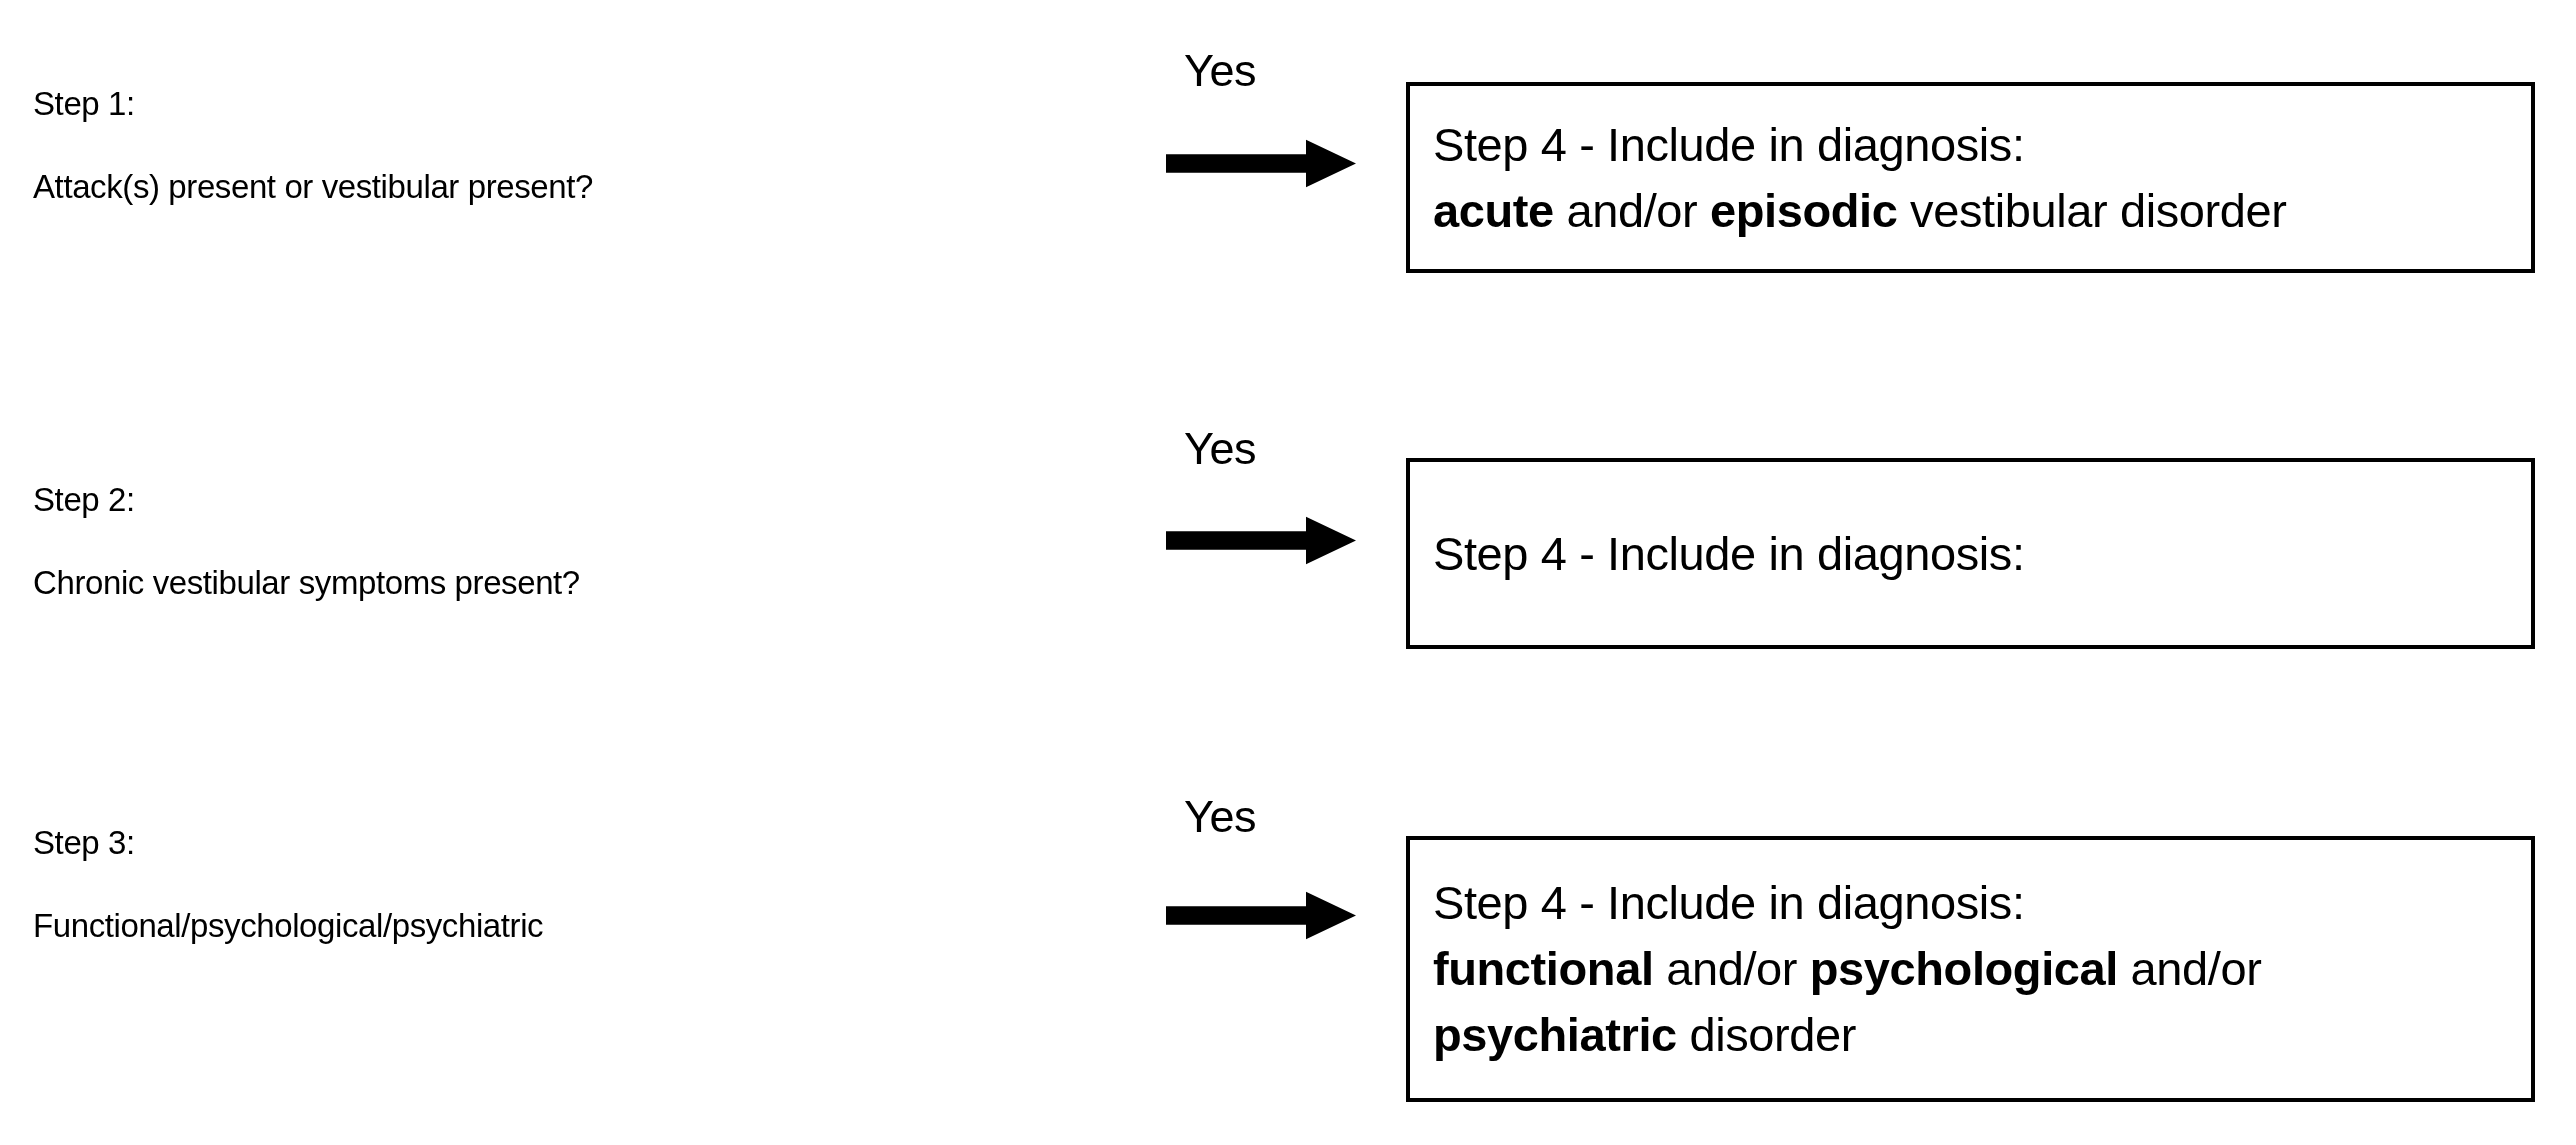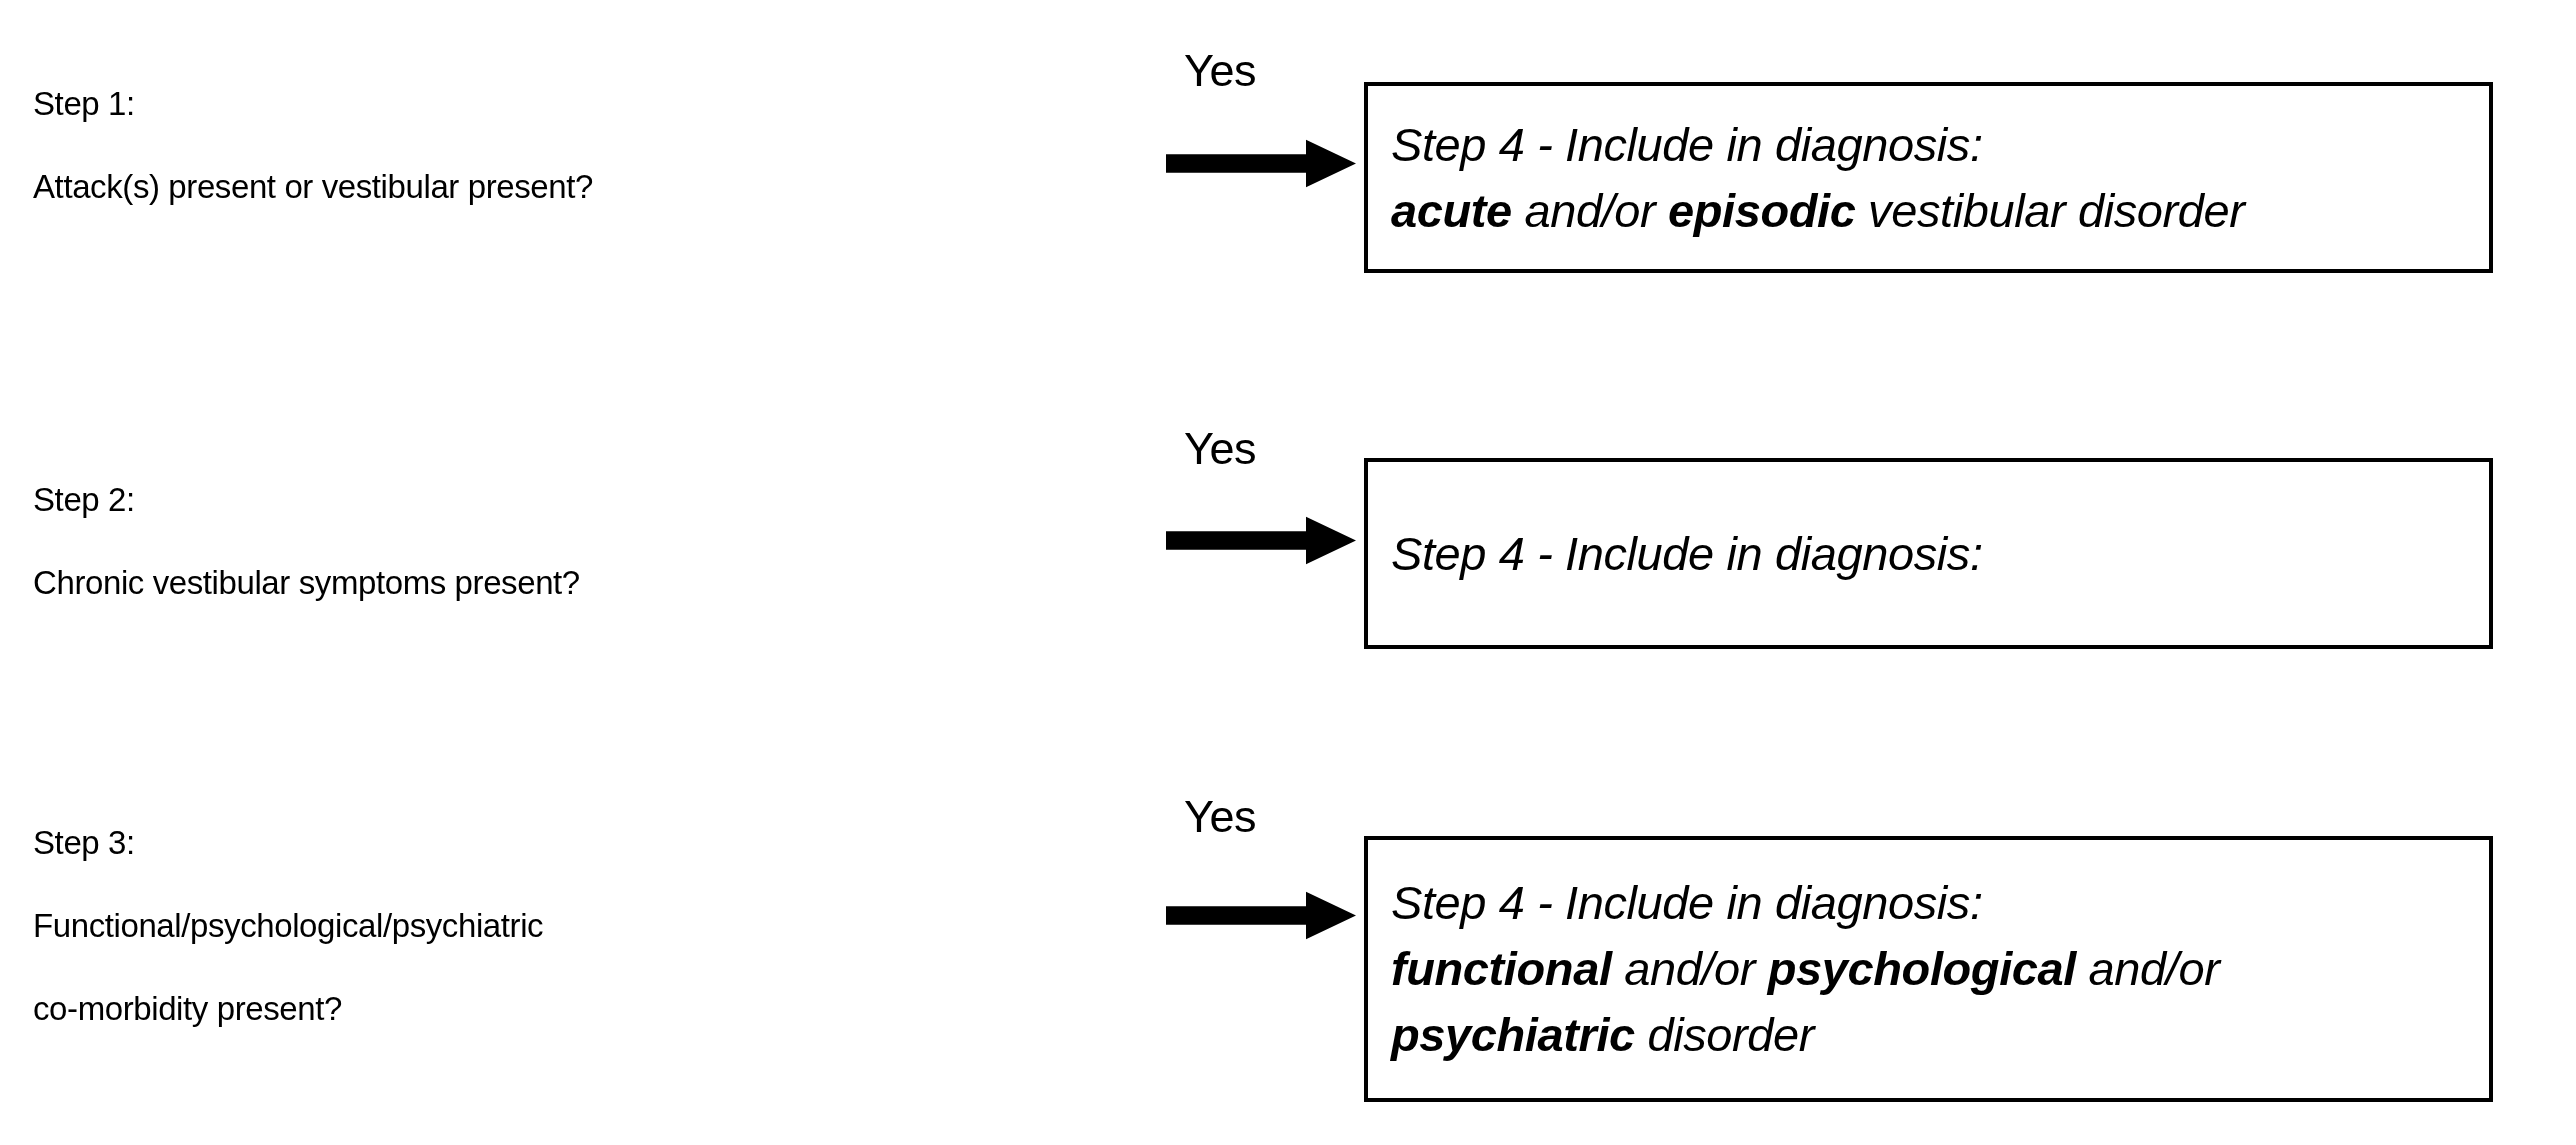--- a/index.html
+++ b/index.html
@@ -56,30 +56,29 @@
     height: 53px;
   }
   #arrow-1 { top: 137px; }
   #arrow-2 { top: 514px; }
   #arrow-3 { top: 889px; }
   .arrow svg { display: block; width: 100%; height: 100%; }
 
   
   .diagnosis-box {
     position: absolute;
-    left: 1364px;
+    left: 1406px;
     width: 1129px;
     box-sizing: border-box;
     border: 4.7px solid #000000;
     background: #ffffff;
     padding: 0 23px;
     display: flex;
     flex-direction: column;
     justify-content: center;
-    font-style: italic;
   }
   #box-1 { top: 82px; height: 191px; }
   #box-2 { top: 458px; height: 191px; }
   #box-3 { top: 836px; height: 266px; }
 
   .box-line {
     display: block;
     font-size: 47px;
     line-height: 1.40;
     letter-spacing: -0.4px;
@@ -123,21 +122,20 @@
     </svg>
   </div>
 
   <div class="diagnosis-box" id="box-2">
     <span class="box-line">Step 4 - Include in diagnosis:</span>
   </div>
 
   <div class="question-block" id="question-3">
     <span class="q-line">Step 3:</span>
     <span class="q-line">Functional/psychological/psychiatric</span>
-    <span class="q-line">co-morbidity present?</span>
   </div>
 
   <div class="yes-label" id="yes-3">Yes</div>
 
   <div class="arrow" id="arrow-3">
     <svg viewBox="0 0 285 80" preserveAspectRatio="none" aria-hidden="true">
       <path d="M0 26 L210 26 L210 4 L285 40 L210 76 L210 54 L0 54 Z" fill="#000000"></path>
     </svg>
   </div>
 

